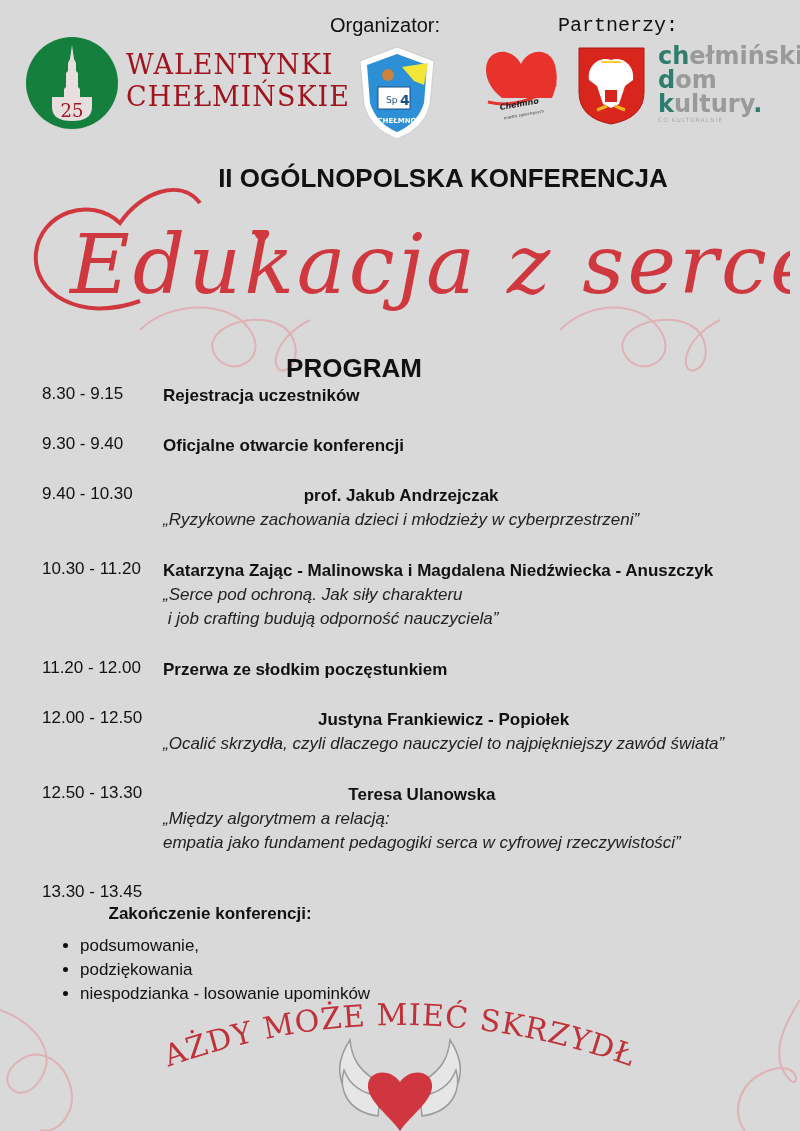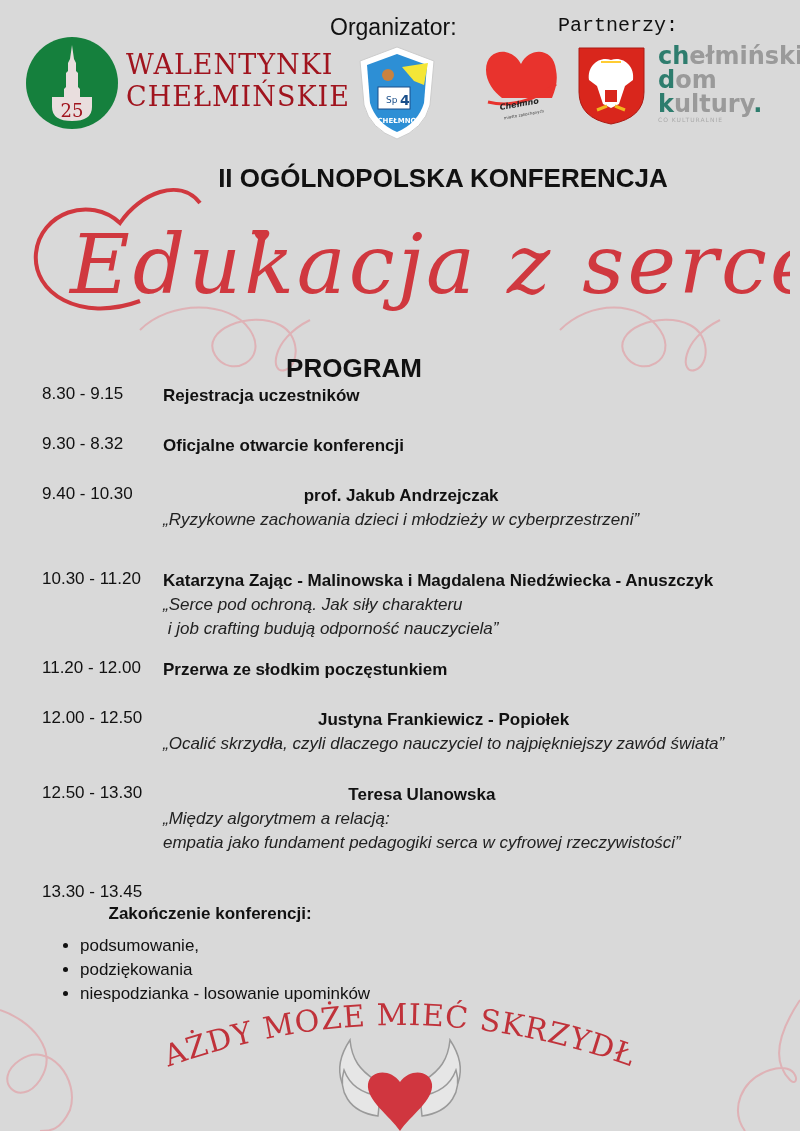--- a/index.html
+++ b/index.html
@@ -2,21 +2,21 @@
 <html><head>
 <meta charset="utf-8">
 <style>
   html, body { margin:0; padding:0; }
   body { width:800px; height:1131px; background:#d9d9d9; position:relative; overflow:hidden; font-family:"DejaVu Sans", sans-serif; color:#111; }
   .abs { position:absolute; }
   
   .walentynki-logo { left:26px; top:37px; width:300px; height:95px; }
   .wal-circle { left:0; top:0; width:92px; height:92px; border-radius:50%; background:#15803d; }
   .wal-text { left:100px; top:12px; font-family:"DejaVu Serif", serif; color:#a0141e; font-size:27px; line-height:32px; letter-spacing:1px; }
-  .org-label { left:330px; top:14px; font-family:"Liberation Sans", sans-serif; font-size:23px; color:#111; }
+  .org-label { left:330px; top:14px; font-family:"Liberation Sans", sans-serif; font-size:20px; color:#111; }
   .part-label { left:558px; top:14px; font-family:Liberation Mono, monospace; font-size:20px; color:#111; }
   .sp4-logo { left:358px; top:45px; width:78px; height:96px; }
   .chelmno-logo { left:482px; top:44px; width:78px; height:78px; }
   .coat-logo { left:577px; top:46px; width:69px; height:80px; }
   .cdk-logo { left:658px; top:44px; width:130px; font-family:"DejaVu Sans", sans-serif; font-weight:bold; font-size:24px; line-height:24px; color:#9a9a9a; }
   .cdk-logo .g { color:#2e7d6e; }
   .cdk-sub { font-size:6px; letter-spacing:1px; color:#aaa; line-height:8px; font-weight:normal; }
   .script-title { left:30px; top:183px; width:760px; height:170px; }
   .program-title { left:0; width:708px; top:345px; text-align:center; font-family:"Liberation Sans", sans-serif; font-weight:bold; font-size:26px; color:#111;margin-top:8px; }
   
@@ -102,33 +102,33 @@
 <div class="abs program-title">PROGRAM</div>
 
 <div class="abs schedule">
   <div class="row" style="top:0px;">
     <div class="time">8.30 - 9.15</div>
     <div class="desc">
         <div class="title-b">Rejestracja uczestników</div>
       </div>
   </div>
   <div class="row" style="top:50px;">
-    <div class="time">9.30 - 8.32</div>
+    <div class="time">9.30 - 9.40</div>
     <div class="desc">
         <div class="title-b">Oficjalne otwarcie konferencji</div>
       </div>
   </div>
   <div class="row" style="top:100px;">
     <div class="time">9.40 - 10.30</div>
     <div class="desc">
       <div class="title-b">prof. Jakub Andrzejczak</div>
       <div class="sub">„Ryzykowne zachowania dzieci i młodzieży w cyberprzestrzeni”</div>
     </div>
   </div>
-  <div class="row" style="top:185px;">
+  <div class="row" style="top:175px;">
     <div class="time">10.30 - 11.20</div>
     <div class="desc">
       <div class="title-b">Katarzyna Zając - Malinowska i Magdalena Niedźwiecka - Anuszczyk</div>
       <div class="sub">„Serce pod ochroną. Jak siły charakteru</div>
       <div class="sub" style="white-space:pre;"> i job crafting budują odporność nauczyciela”</div>
     </div>
   </div>
   <div class="row" style="top:274px;">
     <div class="time">11.20 - 12.00</div>
     <div class="desc">

